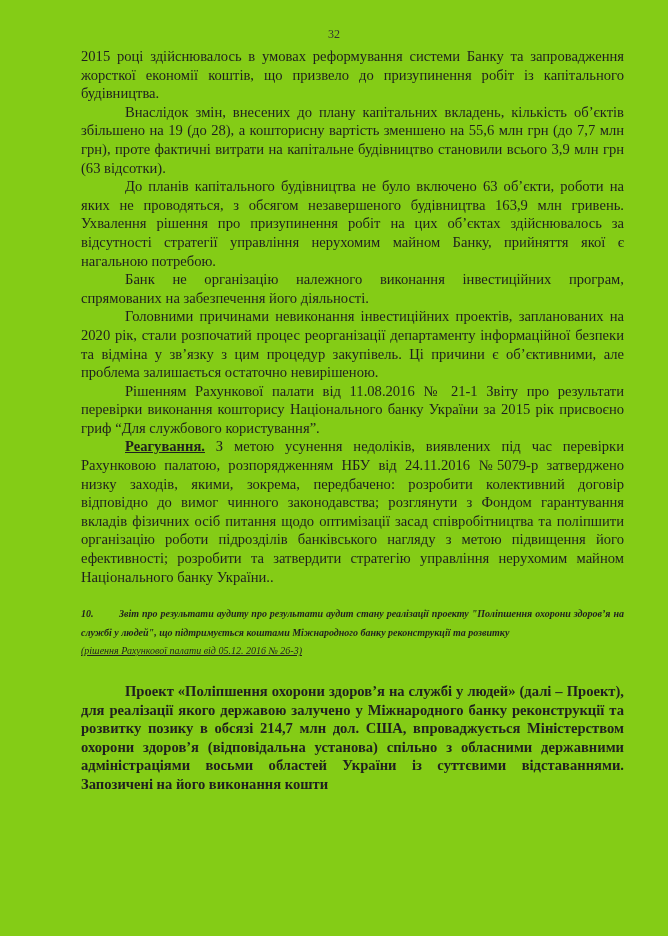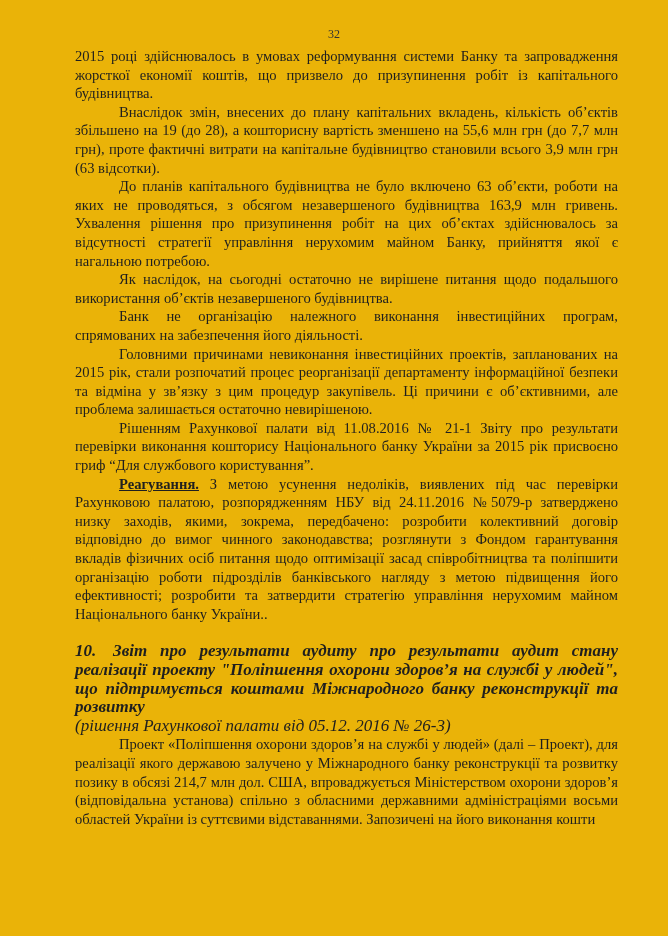--- a/index.html
+++ b/index.html
@@ -1,61 +1,60 @@
 <!DOCTYPE html>
 <html><head>
 <meta charset="utf-8">
 <style>
   html, body { margin: 0; padding: 0; background: #ffffff; }
   body { width: 668px; height: 936px; position: relative; overflow: hidden; }
   .page {
     position: absolute; left: 0; top: 0; width: 668px; height: 936px;
-    background: #eab308;
+    background: #84cc16;
     font-family: "Liberation Serif", serif;
     color: #1f1f1f;
   }
   .page-number {
     position: absolute; top: 27px; left: 0; width: 100%;
     text-align: center; font-size: 12px; color: #333;
   }
   .body {
-    position: absolute; left: 75px; top: 47px; width: 543px;
+    position: absolute; left: 81px; top: 47px; width: 543px;
   }
   p {
     margin: 0; font-size: 14.6px; line-height: 18.6px;
     text-align: justify; text-align-last: left;
   }
   p.indent { text-indent: 44px; }
   .bold { font-weight: bold; text-decoration: underline; }
   .heading {
     margin-top: 19px;
-    font-size: 17px; line-height: 18.6px;
+    font-size: 10px; line-height: 18.6px;
     font-weight: bold; font-style: italic;
     text-align: justify;
   }
   .heading .num { display: inline-block; width: 38px; }
-  .heading-ref { font-style: italic; font-weight: normal; display: block; }
+  .heading-ref { font-style: italic; font-weight: normal; display: block; text-decoration: underline; }
   .project {
-    margin-top: 0;
-    font-weight: normal;
+    margin-top: 21px;
+    font-weight: bold;
   }
 </style>
 </head>
 <body>
 
 <div class="page">
   <div class="page-number">32</div>
 
   <div class="body">
     <p>2015 році здійснювалось в умовах реформування системи Банку та запровадження жорсткої економії коштів, що призвело до призупинення робіт із капітального будівництва.</p>
     <p class="indent">Внаслідок змін, внесених до плану капітальних вкладень, кількість об’єктів збільшено на 19 (до 28), а кошторисну вартість зменшено на 55,6 млн грн (до 7,7 млн грн), проте фактичні витрати на капітальне будівництво становили всього 3,9 млн грн (63 відсотки).</p>
     <p class="indent">До планів капітального будівництва не було включено 63 об’єкти, роботи на яких не проводяться, з обсягом незавершеного будівництва 163,9 млн гривень. Ухвалення рішення про призупинення робіт на цих об’єктах здійснювалось за відсутності стратегії управління нерухомим майном Банку, прийняття якої є нагальною потребою.</p>
-    <p class="indent">Як наслідок, на сьогодні остаточно не вирішене питання щодо подальшого використання об’єктів незавершеного будівництва.</p>
     <p class="indent">Банк не організацію належного виконання інвестиційних програм, спрямованих на забезпечення його діяльності.</p>
-    <p class="indent">Головними причинами невиконання інвестиційних проектів, запланованих на 2015 рік, стали розпочатий процес реорганізації департаменту інформаційної безпеки та відміна у зв’язку з цим процедур закупівель. Ці причини є об’єктивними, але проблема залишається остаточно невирішеною.</p>
+    <p class="indent">Головними причинами невиконання інвестиційних проектів, запланованих на 2020 рік, стали розпочатий процес реорганізації департаменту інформаційної безпеки та відміна у зв’язку з цим процедур закупівель. Ці причини є об’єктивними, але проблема залишається остаточно невирішеною.</p>
     <p class="indent">Рішенням Рахункової палати від 11.08.2016 № 21-1 Звіту про результати перевірки виконання кошторису Національного банку України за 2015 рік присвоєно гриф “Для службового користування”.</p>
     <p class="indent"><span class="bold">Реагування.</span><span> З метою усунення недоліків, виявлених під час перевірки Рахунковою палатою, розпорядженням НБУ від 24.11.2016 №5079-р затверджено низку заходів, якими, зокрема, передбачено: розробити колективний договір відповідно до вимог чинного законодавства; розглянути з Фондом гарантування вкладів фізичних осіб питання щодо оптимізації засад співробітництва та поліпшити організацію роботи підрозділів банківського нагляду з метою підвищення його ефективності; розробити та затвердити стратегію управління нерухомим майном Національного банку України..</span></p>
 
     <div class="heading">
       <span class="num">10.</span><span>Звіт про результати аудиту про результати аудит стану реалізації проекту "Поліпшення охорони здоров’я на службі у людей", що підтримується коштами Міжнародного банку реконструкції та розвитку</span>
       <span class="heading-ref">(рішення Рахункової палати від 05.12. 2016 № 26-3)</span>
     </div>
 
     <p class="indent project">Проект «Поліпшення охорони здоров’я на службі у людей» (далі – Проект), для реалізації якого державою залучено у Міжнародного банку реконструкції та розвитку позику в обсязі 214,7 млн дол. США, впроваджується Міністерством охорони здоров’я (відповідальна установа) спільно з обласними державними адміністраціями восьми областей України із суттєвими відставаннями. Запозичені на його виконання кошти</p>
   </div>

